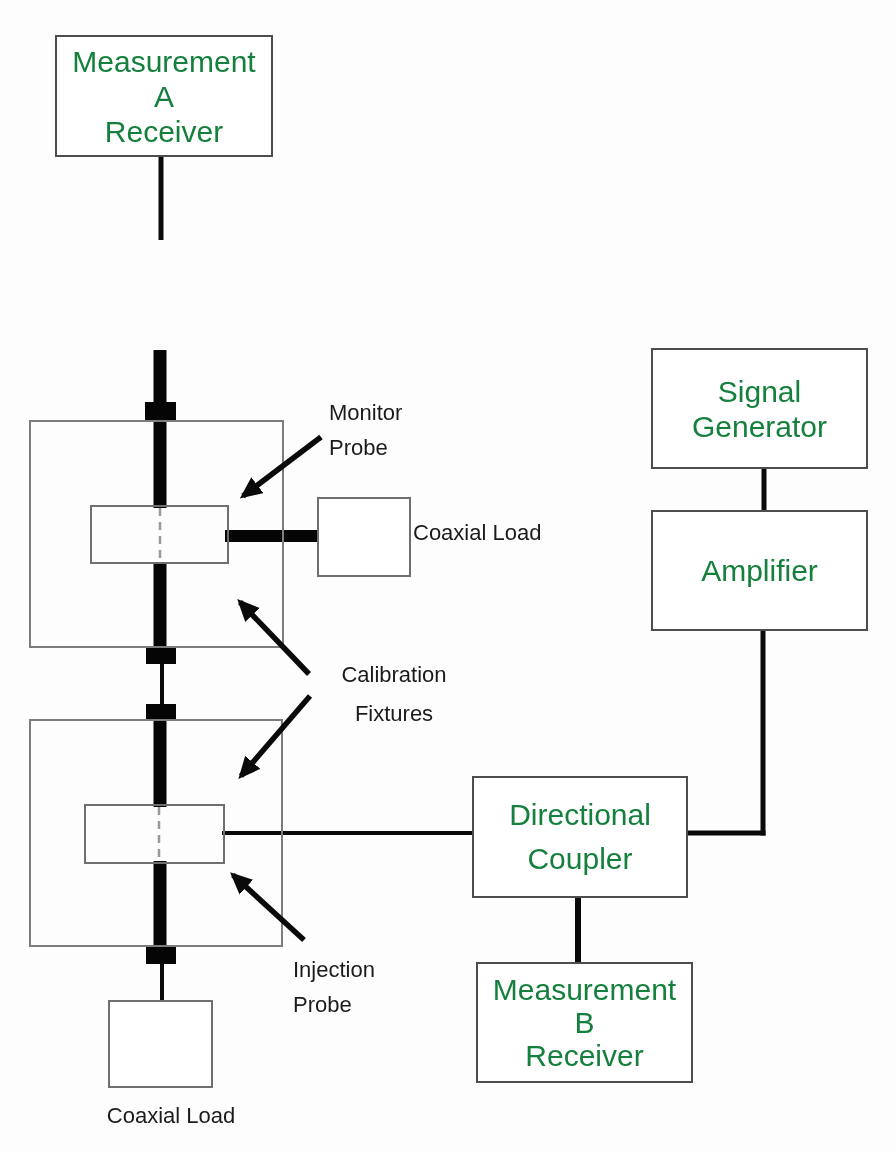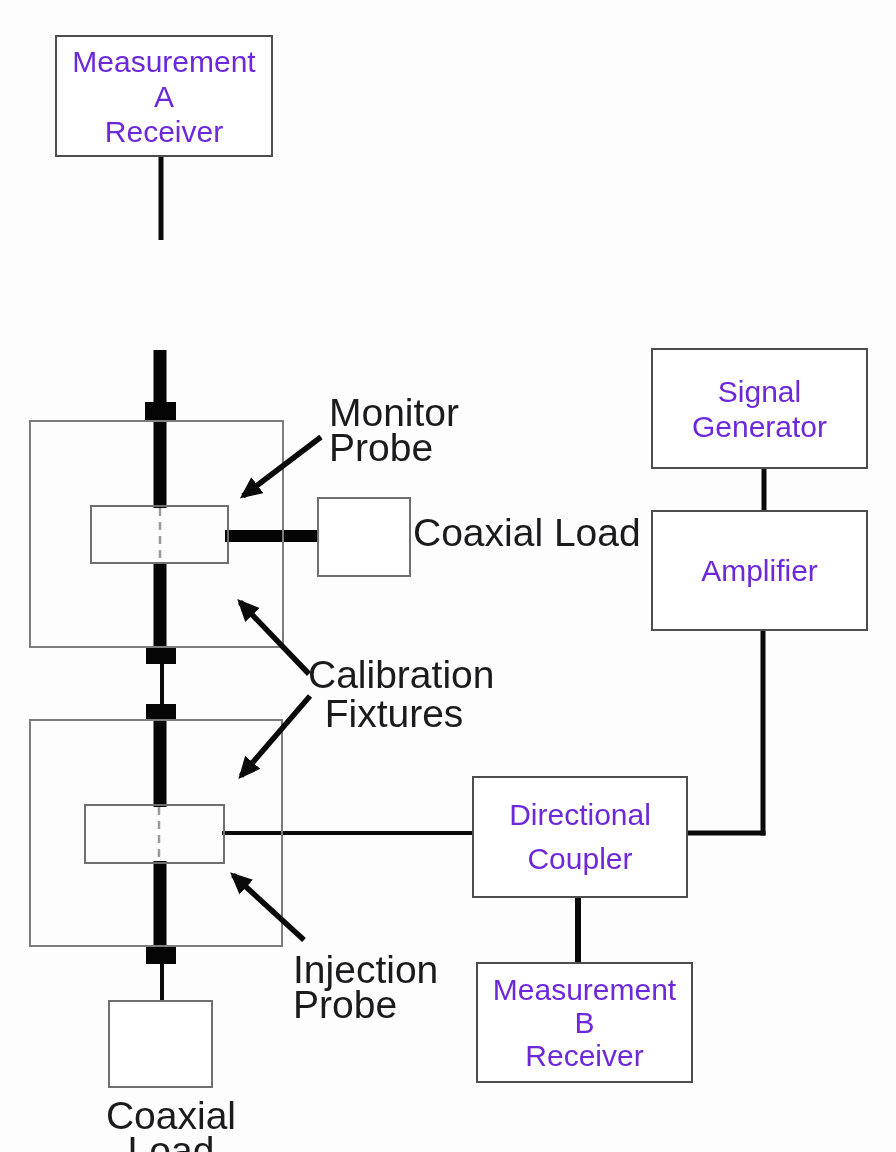--- a/index.html
+++ b/index.html
@@ -9,33 +9,33 @@
     font-family:"Liberation Sans", sans-serif;
     overflow:hidden;
   }
   #canvas { position:relative; width:896px; height:1152px; }
   svg.layer { position:absolute; left:0; top:0; width:896px; height:1152px; }
   .box {
     position:absolute; box-sizing:border-box;
     background:#ffffff; border:2px solid #4d4d4d;
     display:flex; align-items:center; justify-content:center;
     text-align:center; white-space:pre-line;
-    font-size:30px; line-height:35px; color:#6d28d9;
+    font-size:30px; line-height:35px; color:#15803d;
   }
   .fixture {
     position:absolute; box-sizing:border-box;
     background:transparent; border:2px solid #7d7d7d;
   }
   .probe {
     position:absolute; box-sizing:border-box;
     background:transparent; border:2px solid #6f6f6f;
   }
   .freelabel {
     position:absolute; white-space:pre-line;
-    font-size:39px; line-height:35px; color:#1b1b1d;
+    font-size:22px; line-height:35px; color:#1b1b1d;
   }
 </style>
 </head>
 <body>
 
 <div id="canvas">
 
   <svg class="layer" viewBox="0 0 896 1152">
 
     <line x1="161" y1="150" x2="161" y2="240" stroke="#0a0a0a" stroke-width="5"></line>

